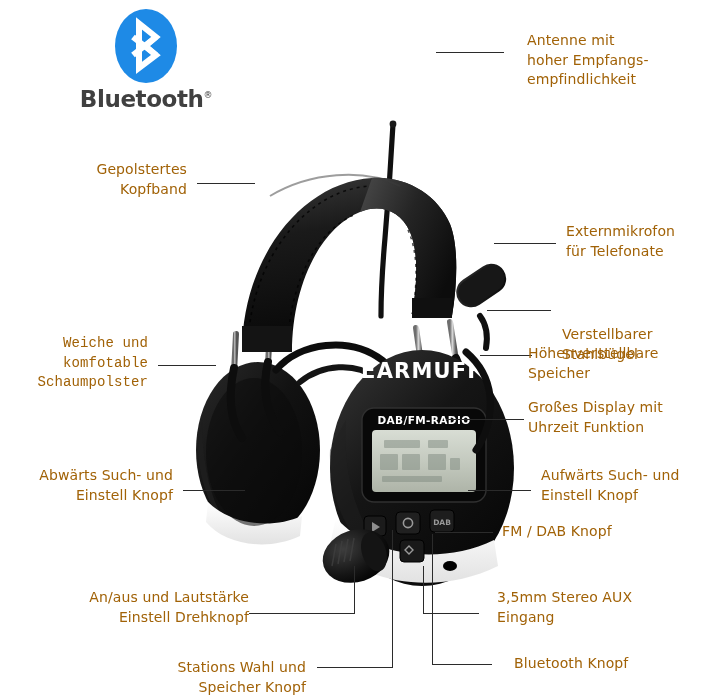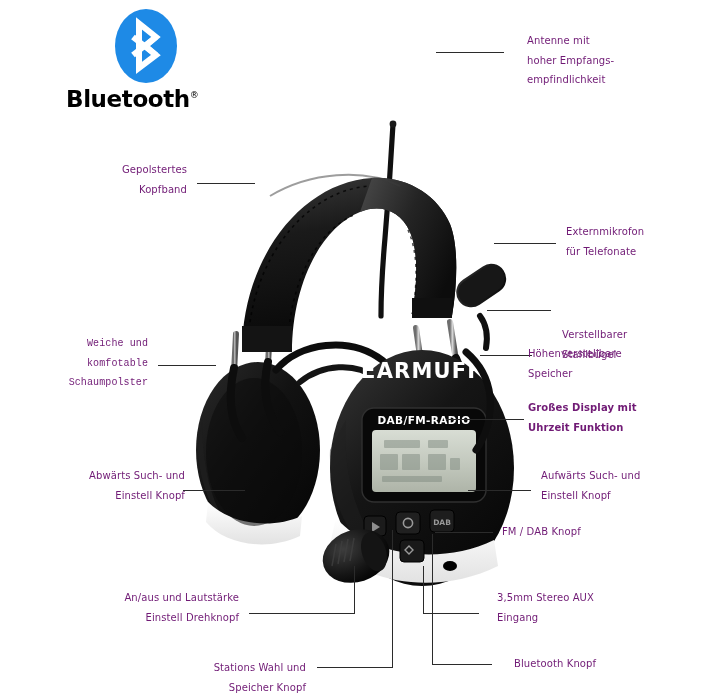--- a/index.html
+++ b/index.html
@@ -9,42 +9,42 @@
     font-family:"DejaVu Sans","Liberation Sans",sans-serif;
     color:#1b1b1b;
     overflow:hidden;
     position:relative;
   }
   #stage{position:absolute;left:0;top:0;width:720px;height:696px;}
 
   
   .label{
     position:absolute;
-    font-size:10px;
+    font-size:14px;
     line-height:19.5px;
     font-weight:400;
     letter-spacing:.1px;
-    color:#701a75;
+    color:#a16207;
     white-space:pre-line;
     z-index:40;
   }
   .label.r{text-align:right;}
   .label.l{text-align:left;}
 
   
   .lead{position:absolute;background:#2b2b2b;z-index:35;}
   .lead.h{height:1.4px;}
   .lead.v{width:1.4px;}
 
   
   #bt-badge{position:absolute;left:66px;top:6px;width:160px;height:110px;z-index:50;}
   #bt-mark{position:absolute;left:43px;top:2px;width:74px;height:76px;}
   #bt-word{
     position:absolute;left:0;top:80px;width:160px;
-    text-align:left;font-size:23px;font-weight:700;color:#000000;
+    text-align:center;font-size:23px;font-weight:700;color:#404040;
     letter-spacing:-.4px;font-family:"DejaVu Sans","Liberation Sans",sans-serif;
   }
   #bt-word sup{font-size:9px;vertical-align:super;font-weight:400;}
 
   
   #product{position:absolute;left:150px;top:120px;width:420px;height:500px;z-index:10;}
 </style>
 </head>
 <body>
 
@@ -240,32 +240,32 @@
   <div class="label l" style="left:562px;top:289px;width:152px;margin-top:36px;">Verstellbarer
 Stahlbügel</div>
 
   <div class="label r" style="left:0px;top:334px;width:148px;font-family:Liberation Mono, monospace;">Weiche und
 komfotable
 Schaumpolster</div>
 
   <div class="label l" style="left:528px;top:344px;width:186px;">Höhenverstellbare
 Speicher</div>
 
-  <div class="label l" style="left:528px;top:398px;width:188px;font-weight:bold;">Großes Display mit
+  <div class="label l" style="left:528px;top:398px;width:188px;">Großes Display mit
 Uhrzeit Funktion</div>
 
-  <div class="label r" style="left:12px;top:466px;width:173px;">Abwärts Such- und
+  <div class="label r" style="left:0px;top:466px;width:173px;">Abwärts Such- und
 Einstell Knopf</div>
 
   <div class="label l" style="left:541px;top:466px;width:176px;">Aufwärts Such- und
 Einstell Knopf</div>
 
   <div class="label l" style="left:502px;top:522px;width:170px;">FM / DAB Knopf</div>
 
-  <div class="label r" style="left:0px;top:588px;width:239px;">An/aus und Lautstärke
+  <div class="label r" style="left:0px;top:588px;width:239px;padding-left:10px;">An/aus und Lautstärke
 Einstell Drehknopf</div>
 
   <div class="label l" style="left:497px;top:588px;width:184px;">3,5mm Stereo AUX
 Eingang</div>
 
   <div class="label r" style="left:118px;top:658px;width:188px;">Stations Wahl und
 Speicher Knopf</div>
 
   <div class="label l" style="left:502px;top:654px;width:180px;margin-left:12px;">Bluetooth Knopf</div>
 

